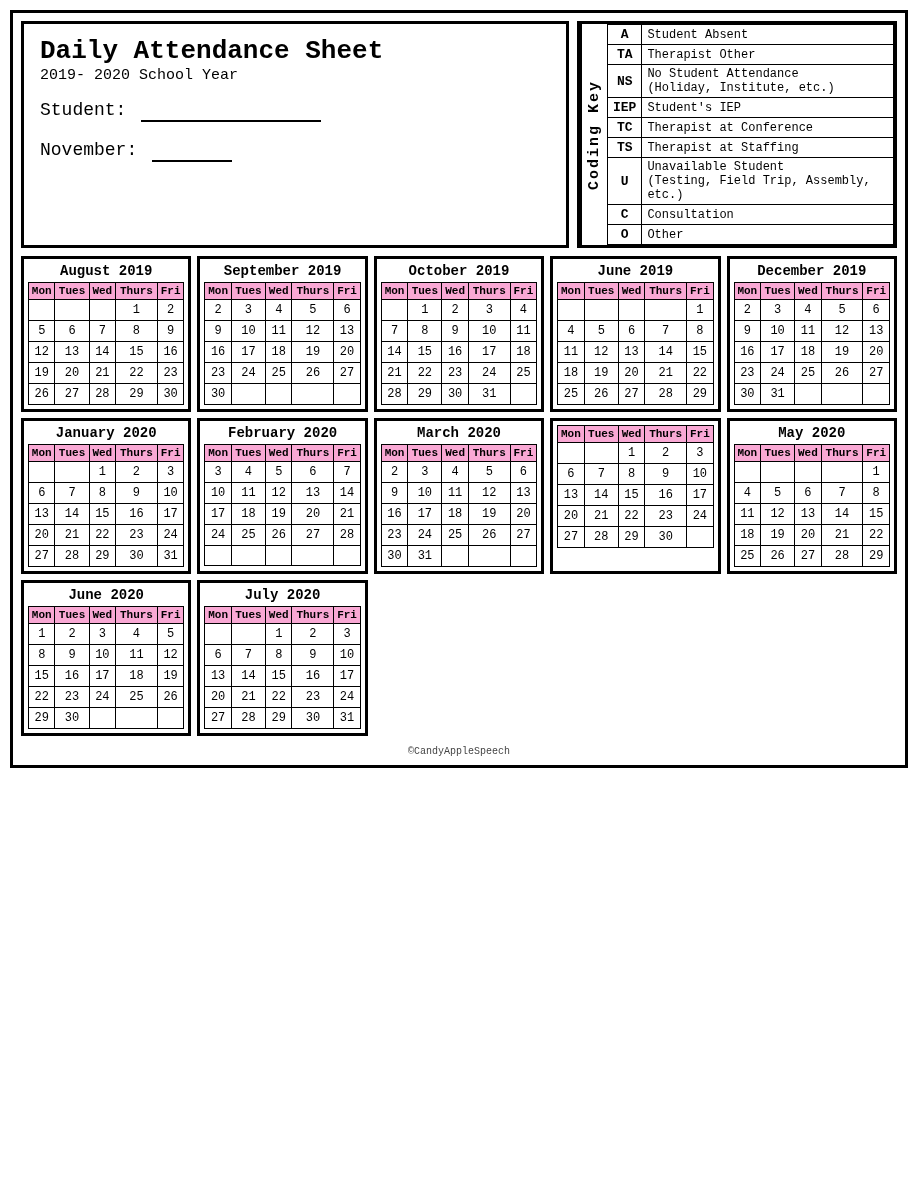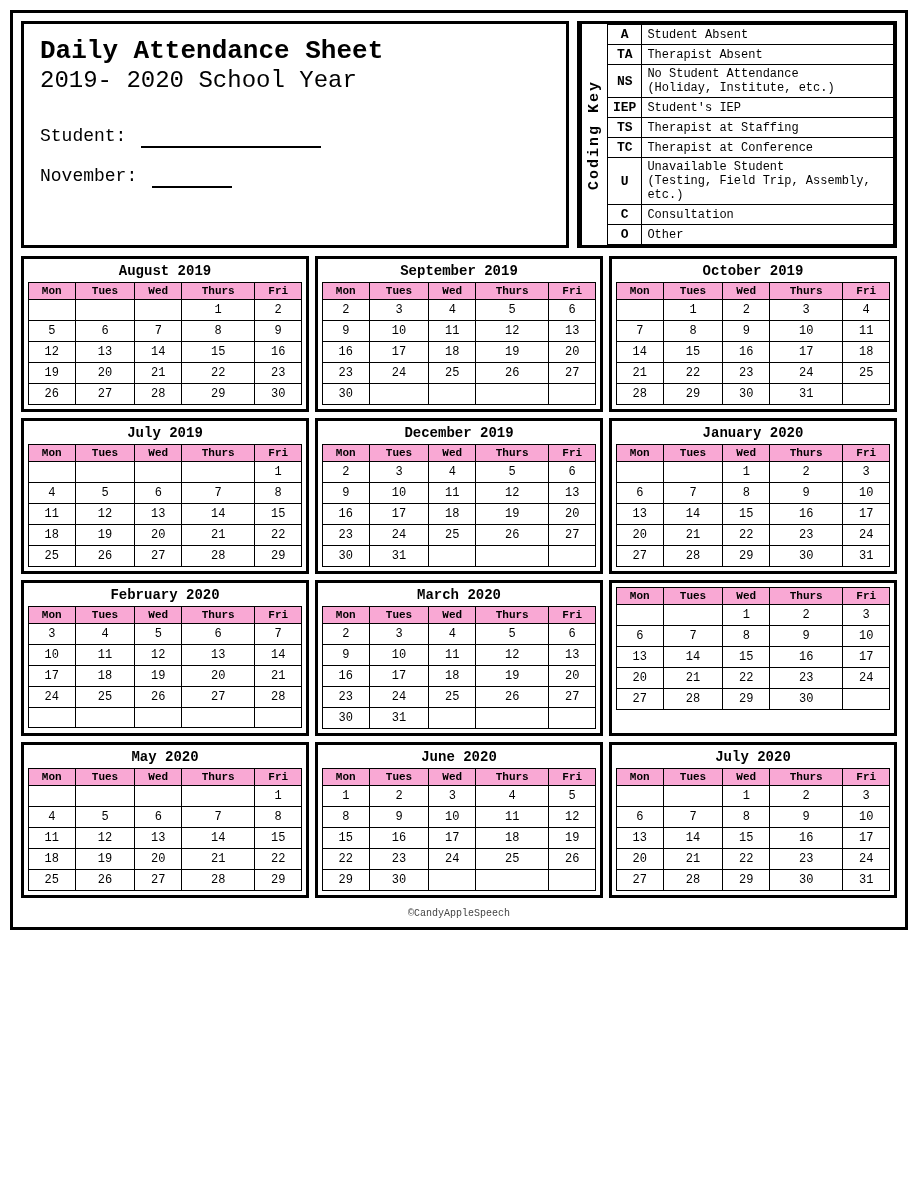--- a/index.html
+++ b/index.html
@@ -35,23 +35,23 @@
     }
 
     .header-title {
       font-size: 26px;
       font-weight: bold;
       font-family: 'Courier New', Courier, monospace;
       line-height: 1.2;
     }
 
     .header-year {
-      font-size: 24px;
+      font-size: 15px;
       font-family: 'Courier New', Courier, monospace;
-      margin-bottom: 32px;
+      margin-bottom: 16px;
     }
 
     .header-field {
       font-size: 18px;
       font-family: 'Courier New', Courier, monospace;
       margin-bottom: 18px;
     }
 
     .header-field .underline {
       display: inline-block;
@@ -111,21 +111,21 @@
     }
 
     .coding-key-table .small-text {
       font-size: 12px;
       display: block;
     }
 
     
     .calendars-grid {
       display: grid;
-      grid-template-columns: repeat(3, 1fr);
+      grid-template-columns: repeat(5, 1fr);
       gap: 6px;
     }
 
     .calendar-block {
       border: 3px solid #000;
       padding: 4px;
     }
 
     .calendar-title {
       text-align: center;
@@ -190,37 +190,37 @@
     <div class="coding-key-wrapper">
       <div class="coding-key-label-col">Coding Key</div>
       <table class="coding-key-table">
         <tbody id="coding-key-body">
             <tr>
               <td>A</td>
               <td>Student Absent</td>
             </tr>
             <tr>
               <td>TA</td>
-              <td>Therapist Absent</td>
+              <td>Therapist Other</td>
             </tr>
             <tr>
               <td>NS</td>
               <td>No Student Attendance<span class="small-text">(Holiday, Institute, etc.)</span></td>
             </tr>
             <tr>
               <td>IEP</td>
               <td>Student's IEP</td>
             </tr>
             <tr>
+              <td>TC</td>
+              <td>Therapist at Conference</td>
+            </tr>
+            <tr>
               <td>TS</td>
               <td>Therapist at Staffing</td>
-            </tr>
-            <tr>
-              <td>TC</td>
-              <td>Therapist at Conference</td>
             </tr>
             <tr>
               <td>U</td>
               <td>Unavailable Student<span class="small-text">(Testing, Field Trip, Assembly, etc.)</span></td>
             </tr>
             <tr>
               <td>C</td>
               <td>Consultation</td>
             </tr>
             <tr>
@@ -381,21 +381,21 @@
               <td>28</td>
               <td>29</td>
               <td>30</td>
               <td>31</td>
               <td></td>
             </tr>
           </tbody>
         </table>
       </div>
       <div class="calendar-block">
-        <div class="calendar-title">July 2019</div>
+        <div class="calendar-title">June 2019</div>
         <table class="calendar-table">
           <thead>
             <tr>
               <th>Mon</th>
               <th>Tues</th>
               <th>Wed</th>
               <th>Thurs</th>
               <th>Fri</th>
             </tr>
           </thead>

